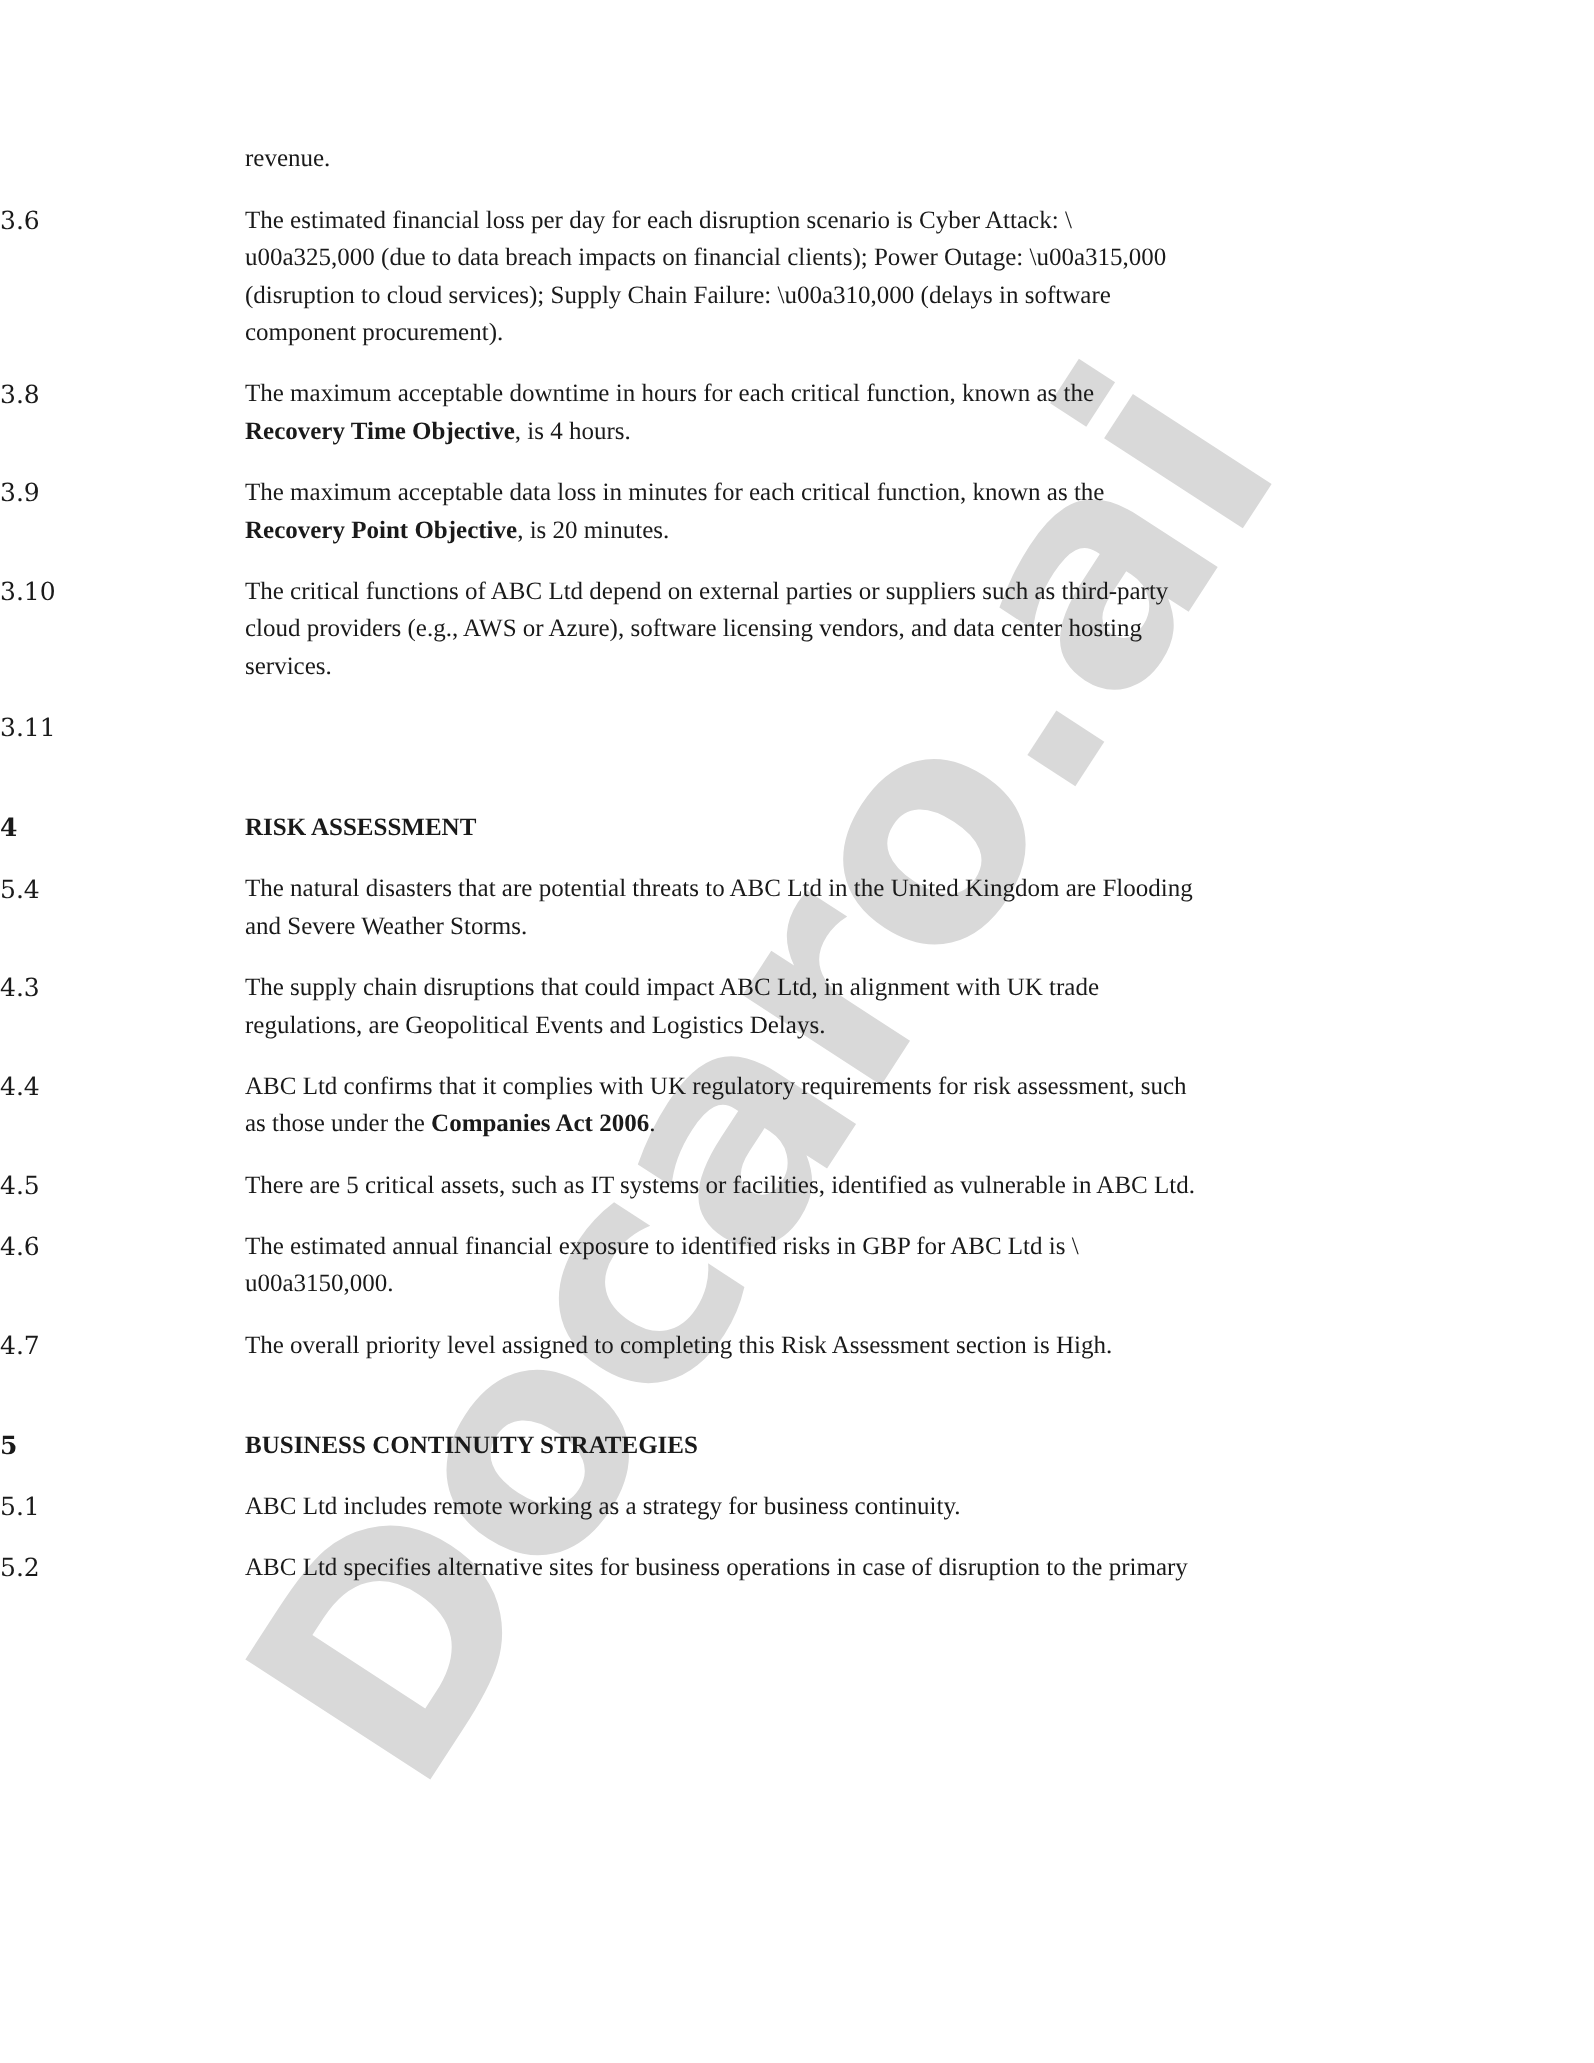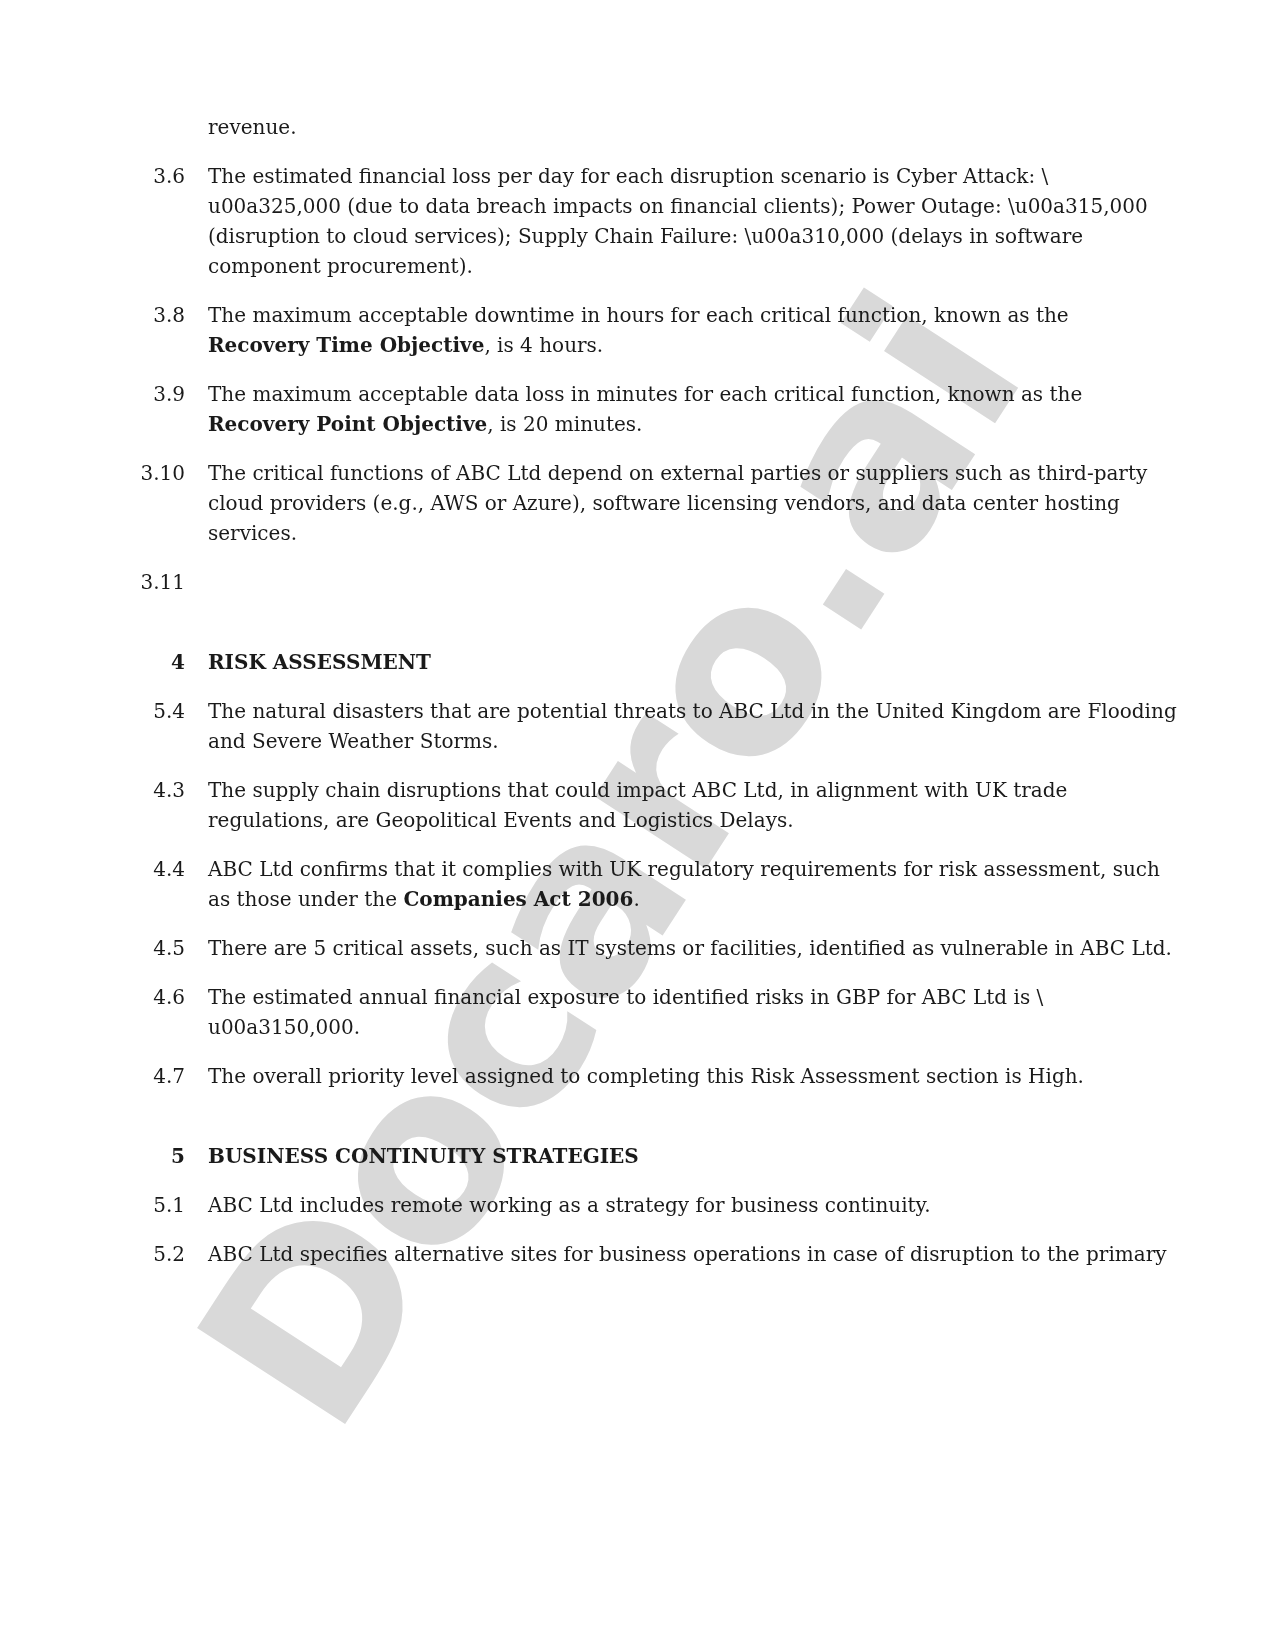--- a/index.html
+++ b/index.html
@@ -32,27 +32,28 @@
   }
   .row {
     display: flex;
     align-items: flex-start;
     font-size: 20px;
     line-height: 30px;
     margin-bottom: 19px;
   }
   .row .num {
     flex: 0 0 185px;
-    text-align: right;
+    text-align: left;
   }
   .row .text {
     flex: 1;
-    margin-left: 23px;
+    margin-left: 11px;
     padding-right: 90px;
     white-space: pre-line;
+    font-family: Liberation Serif, serif;
   }
   .row.heading {
     font-weight: bold;
     margin-top: 50px;
   }
   .b { font-weight: bold; text-align: right; }
 </style>
 </head>
 <body>
 

